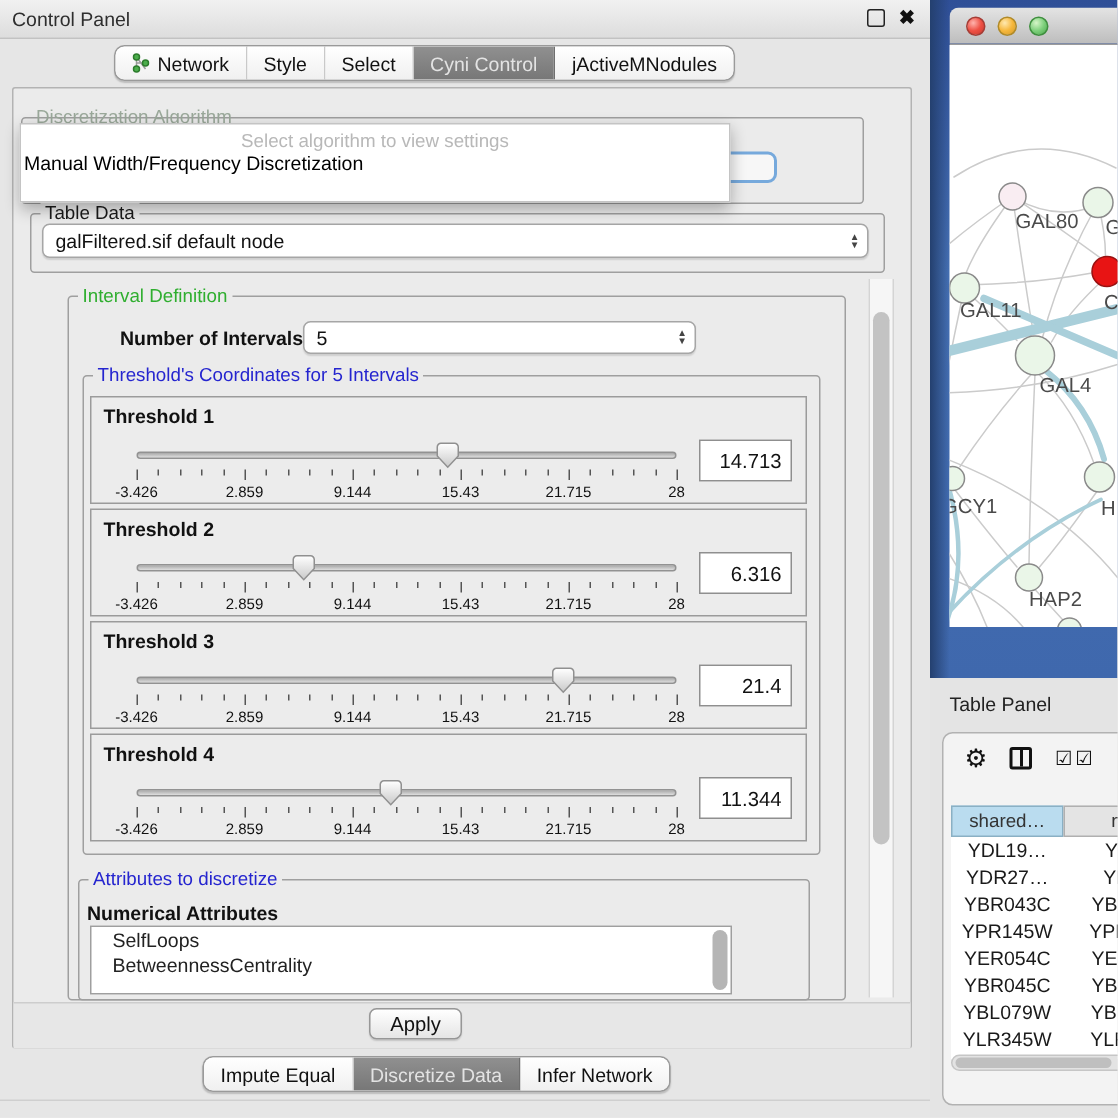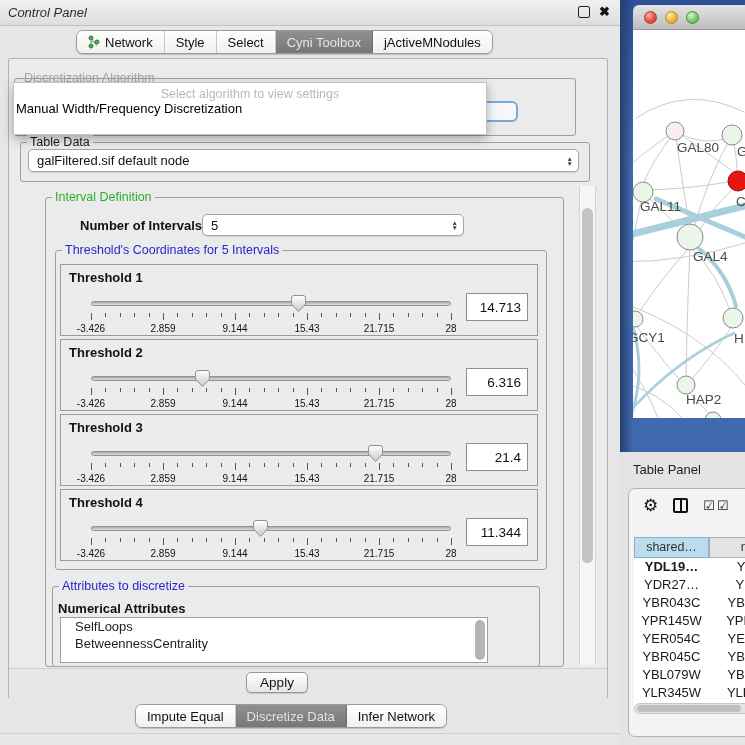--- a/index.html
+++ b/index.html
@@ -2,21 +2,21 @@
 <html><head>
 <meta charset="utf-8">
 <style>
   html,body{margin:0;padding:0;}
   body{width:745px;height:745px;overflow:hidden;position:relative;
        font-family:"Liberation Sans",sans-serif;background:#e6e6e6;}
   
   .cp{position:absolute;left:0;top:0;width:620px;height:745px;background:#e6e6e6;}
   .cp-titlebar{position:absolute;left:0;top:0;width:100%;height:25px;
       background:linear-gradient(#f1f1f1,#dddddd);border-bottom:1px solid #c2c2c2;}
-  .cp-title{position:absolute;left:8px;top:5px;font-size:13px;color:#2e2e2e;font-style:italic;}
+  .cp-title{position:absolute;left:8px;top:5px;font-size:13px;color:#2e2e2e;}
   .cp-ctrls{position:absolute;right:10px;top:5px;display:flex;gap:9px;align-items:center;}
   .float-box{width:10px;height:10px;border:1.6px solid #222;border-radius:2px;}
   .close-x{font-size:13px;font-weight:bold;color:#111;line-height:13px;}
   
   .tabs{position:absolute;display:flex;border:1px solid #9a9a9a;border-radius:7px;
       background:#fff;overflow:hidden;height:22px;box-shadow:0 1px 1px rgba(0,0,0,.18);}
   .top-tabs{left:76px;top:30px;}
   .bottom-tabs{left:135px;top:704px;}
   .tab{display:flex;align-items:center;gap:5px;padding:0 11px;font-size:13px;color:#111;
       border-right:1px solid #c9c9c9;background:linear-gradient(#ffffff,#f0f0f0);white-space:nowrap;}
@@ -134,21 +134,21 @@
         </span>
         <span>Network</span>
       </div>
       <div class="tab">
         <span>Style</span>
       </div>
       <div class="tab">
         <span>Select</span>
       </div>
       <div class="tab sel">
-        <span>Cyni Toolbox</span>
+        <span>Cyni Control</span>
       </div>
       <div class="tab">
         <span>jActiveMNodules</span>
       </div>
     </div>
 
   <div class="cp-main"></div>
 
   <div class="group" style="left:14px;top:78px;width:560px;height:56px;"></div>
   <span class="disc-title t-faded">Discretization Algorithm</span>
@@ -494,21 +494,21 @@
         <span>☑</span>
       </span>
     </div>
     <div class="grid">
       <div class="ghead" id="gridHead">
           <div class="hcell selcol" style="width: 75px;">shared…</div>
           <div class="hcell" style="width: 95px;">name</div>
         </div>
       <div class="gbody" id="gridBody">
           <div class="grow">
-            <div class="gcell" style="width: 75px; font-weight: bold;">YDL19…</div>
+            <div class="gcell" style="width: 75px;">YDL19…</div>
             <div class="gcell" style="width: 95px;">YDL19</div>
           </div>
           <div class="grow">
             <div class="gcell" style="width: 75px;">YDR27…</div>
             <div class="gcell" style="width: 95px;">YDR27</div>
           </div>
           <div class="grow">
             <div class="gcell" style="width: 75px;">YBR043C</div>
             <div class="gcell" style="width: 95px;">YBR043C</div>
           </div>

